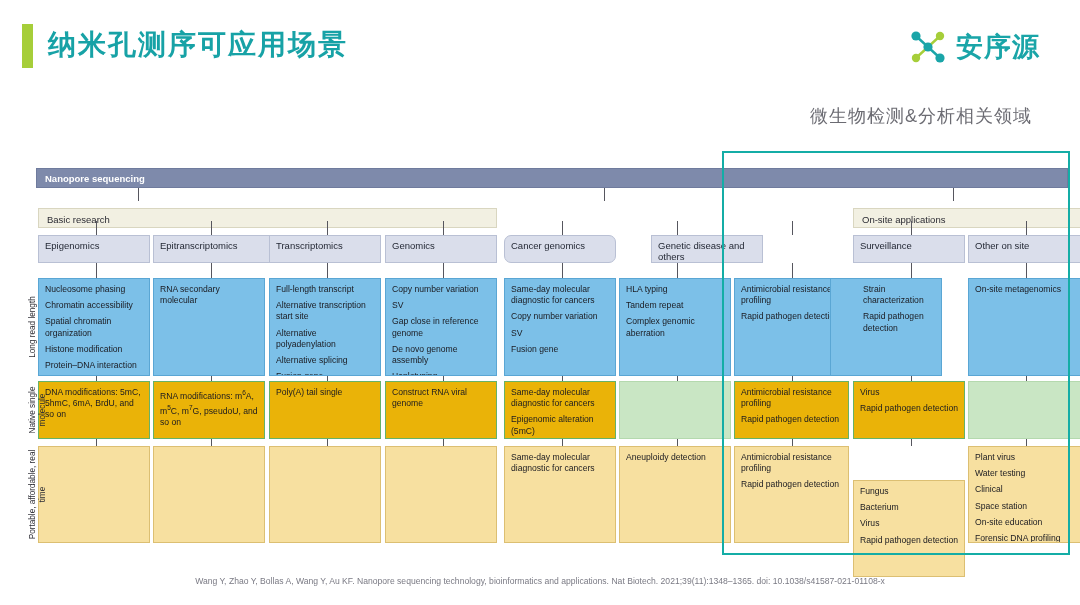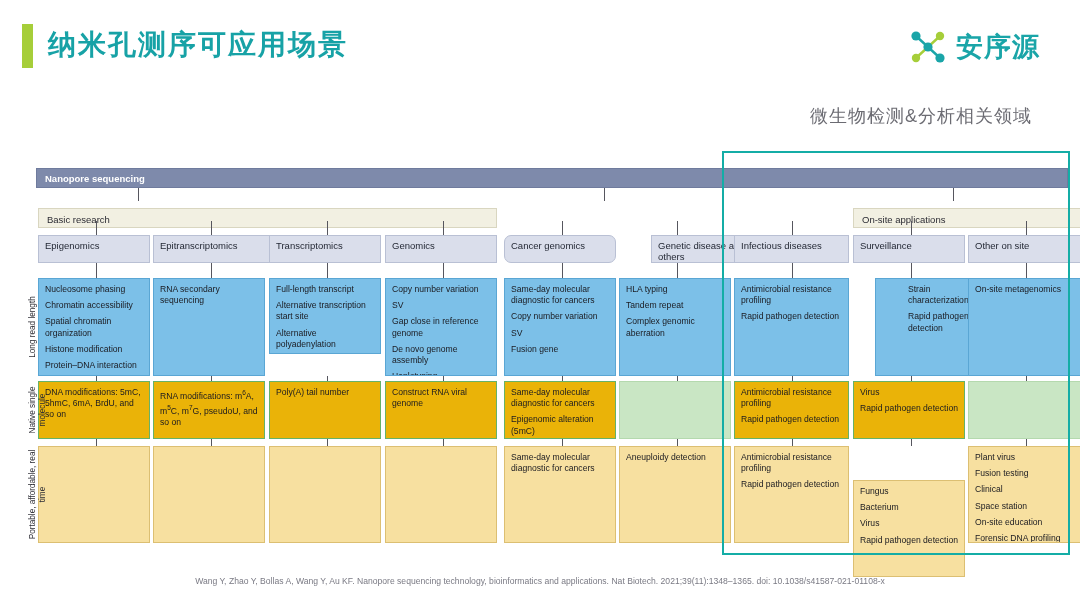--- a/index.html
+++ b/index.html
@@ -116,36 +116,35 @@
       <div class="cat" style="left: 20px; width: 459px;">Basic research</div>
       <div class="cat" style="left: 835px; width: 232px;">On-site applications</div>
     </div>
   <div class="col-row" id="col-row">
       <div class="colhdr" style="left: 20px; width: 112px;">Epigenomics</div>
       <div class="colhdr" style="left: 135px; width: 132px;">Epitranscriptomics</div>
       <div class="colhdr" style="left: 251px; width: 112px;">Transcriptomics</div>
       <div class="colhdr" style="left: 367px; width: 112px;">Genomics</div>
       <div class="colhdr" style="left: 486px; width: 112px; border-radius: 7px;">Cancer genomics</div>
       <div class="colhdr" style="left: 601px; width: 112px; margin-left: 32px;">Genetic disease and others</div>
-      <div class="colhdr" style="left: 716px; width: 115px;">Infectious diseases</div>
       <div class="colhdr" style="left: 835px; width: 112px;">Surveillance</div>
       <div class="colhdr" style="left: 950px; width: 117px;">Other on site</div>
     </div>
   <div id="cells-layer">
       <div class="cell blue" style="left: 20px; top: 110px; width: 112px; height: 98px;">
         <p>Nucleosome phasing</p>
         <p>Chromatin accessibility</p>
         <p>Spatial chromatin organization</p>
         <p>Histone modification</p>
         <p>Protein–DNA interaction</p>
       </div>
       <div class="cell blue" style="left: 135px; top: 110px; width: 112px; height: 98px;">
-        <p>RNA secondary sequencing</p>
-      </div>
-      <div class="cell blue" style="left: 251px; top: 110px; width: 112px; height: 76px;">
+        <p>RNA secondary molecular</p>
+      </div>
+      <div class="cell blue" style="left: 251px; top: 110px; width: 112px; height: 98px;">
         <p>Full-length transcript</p>
         <p>Alternative transcription start site</p>
         <p>Alternative polyadenylation</p>
         <p>Alternative splicing</p>
         <p>Fusion gene</p>
       </div>
       <div class="cell blue" style="left: 367px; top: 110px; width: 112px; height: 98px;">
         <p>Copy number variation</p>
         <p>SV</p>
         <p>Gap close in reference genome</p>
@@ -160,35 +159,35 @@
       </div>
       <div class="cell blue" style="left: 601px; top: 110px; width: 112px; height: 98px;">
         <p>HLA typing</p>
         <p>Tandem repeat</p>
         <p>Complex genomic aberration</p>
       </div>
       <div class="cell blue" style="left: 716px; top: 110px; width: 115px; height: 98px;">
         <p>Antimicrobial resistance profiling</p>
         <p>Rapid pathogen detection</p>
       </div>
-      <div class="cell blue" style="left: 857px; top: 110px; width: 112px; height: 98px; padding-left: 32px;">
+      <div class="cell blue" style="left: 812px; top: 110px; width: 112px; height: 98px; padding-left: 32px;">
         <p>Strain characterization</p>
         <p>Rapid pathogen detection</p>
       </div>
       <div class="cell blue" style="left: 950px; top: 110px; width: 117px; height: 98px;">
         <p>On-site metagenomics</p>
       </div>
       <div class="cell green" style="left: 20px; top: 213px; width: 112px; height: 58px;">
         <p>DNA modifications: 5mC, 5hmC, 6mA, BrdU, and so on</p>
       </div>
       <div class="cell green" style="left: 135px; top: 213px; width: 112px; height: 58px;">
         <p>RNA modifications: m<sup>6</sup>A, m<sup>5</sup>C, m<sup>7</sup>G, pseudoU, and so on</p>
       </div>
       <div class="cell green" style="left: 251px; top: 213px; width: 112px; height: 58px;">
-        <p>Poly(A) tail number</p>
+        <p>Poly(A) tail single</p>
       </div>
       <div class="cell green" style="left: 367px; top: 213px; width: 112px; height: 58px;">
         <p>Construct RNA viral genome</p>
       </div>
       <div class="cell green" style="left: 486px; top: 213px; width: 112px; height: 58px;">
         <p>Same-day molecular diagnostic for cancers</p>
         <p>Epigenomic alteration (5mC)</p>
       </div>
       <div class="cell green empty" style="left: 601px; top: 213px; width: 112px; height: 58px;"></div>
       <div class="cell green" style="left: 716px; top: 213px; width: 115px; height: 58px;">
@@ -215,21 +214,21 @@
         <p>Rapid pathogen detection</p>
       </div>
       <div class="cell yellow" style="left: 835px; top: 278px; width: 112px; height: 97px; margin-top: 34px;">
         <p>Fungus</p>
         <p>Bacterium</p>
         <p>Virus</p>
         <p>Rapid pathogen detection</p>
       </div>
       <div class="cell yellow" style="left: 950px; top: 278px; width: 117px; height: 97px;">
         <p>Plant virus</p>
-        <p>Fusion testing</p>
+        <p>Water testing</p>
         <p>Clinical</p>
         <p>Space station</p>
         <p>On-site education</p>
         <p>Forensic DNA profiling</p>
       </div>
     </div>
   <div id="connectors-layer">
       <div class="connector" style="left: 120px; top: 20px; height: 13px;"></div>
       <div class="connector" style="left: 586px; top: 20px; height: 13px;"></div>
       <div class="connector" style="left: 935px; top: 20px; height: 13px;"></div>

